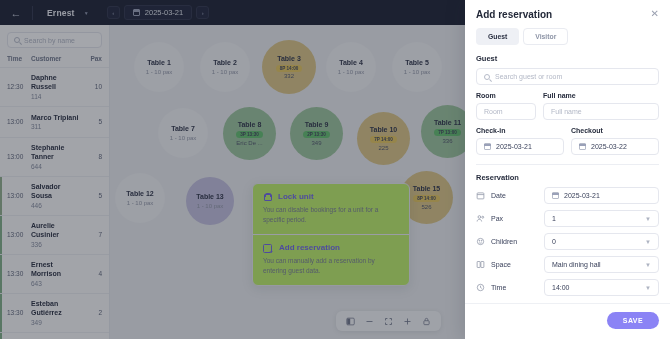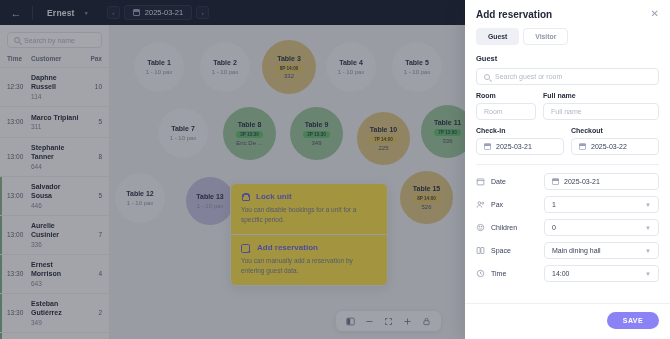--- a/index.html
+++ b/index.html
@@ -107,22 +107,22 @@
   .t-name { font-size: 7px; font-weight: 700; color: #2a3045; line-height: 1.2; }
   .t-sub { font-size: 6px; color: #9197a8; margin-top: 1px; }
   .t-badge {
     margin-top: 2px; font-size: 4.6px; font-weight: 700; color: #3c4357;
     padding: 1px 4px; border-radius: 6px; white-space: nowrap;
   }
   .t-foot { font-size: 6px; color: #4d5468; margin-top: 1.5px; }
 
   
   .ctx {
-    position: absolute; left: 120px; top: 158px; width: 158px;
-    background: #fde047; border: 1px solid #e8eaf0; border-radius: 6px;
+    position: absolute; left: 142px; top: 158px; width: 158px;
+    background: #bef264; border: 1px solid #e8eaf0; border-radius: 6px;
     box-shadow: 0 3px 12px rgba(30,35,55,.10); overflow: hidden;
   }
   .ctx-item { padding: 8px 10px 9px 10px; }
   .ctx-item + .ctx-item { border-top: 1px solid #eef0f4; }
   .ctx-head { display: flex; align-items: center; gap: 7px; }
   .ctx-title { font-size: 8px; font-weight: 700; color: #6c63e8; }
   .ctx-desc { font-size: 6.5px; color: #767d91; line-height: 1.55; margin-top: 4px; }
   .ico-lock {
     width: 8px; height: 8px; position: relative; flex: none;
   }
@@ -477,20 +477,21 @@
           <div class="col-label">Checkout</div>
           <div class="field">
             <span class="cal-glyph" style="border-color:#b6bbc9"></span>
             <span class="fld-txt">2025-03-22</span>
           </div>
         </div>
       </div>
 
       <div class="divider"></div>
 
+      <div class="sec-label">Reservation</div>
       <div id="res-rows">
           <div class="res-row">
             <div class="res-key">
               <svg class="ico-sm" viewBox="0 0 12 12" fill="none" stroke="currentColor" stroke-width="1">
                 <rect x="1.5" y="2.5" width="9" height="8" rx="1"></rect>
                 <line x1="1.5" y1="4.8" x2="10.5" y2="4.8"></line>
               </svg>
               <span class="res-key-txt">Date</span>
             </div>
             <div class="res-ctl">

